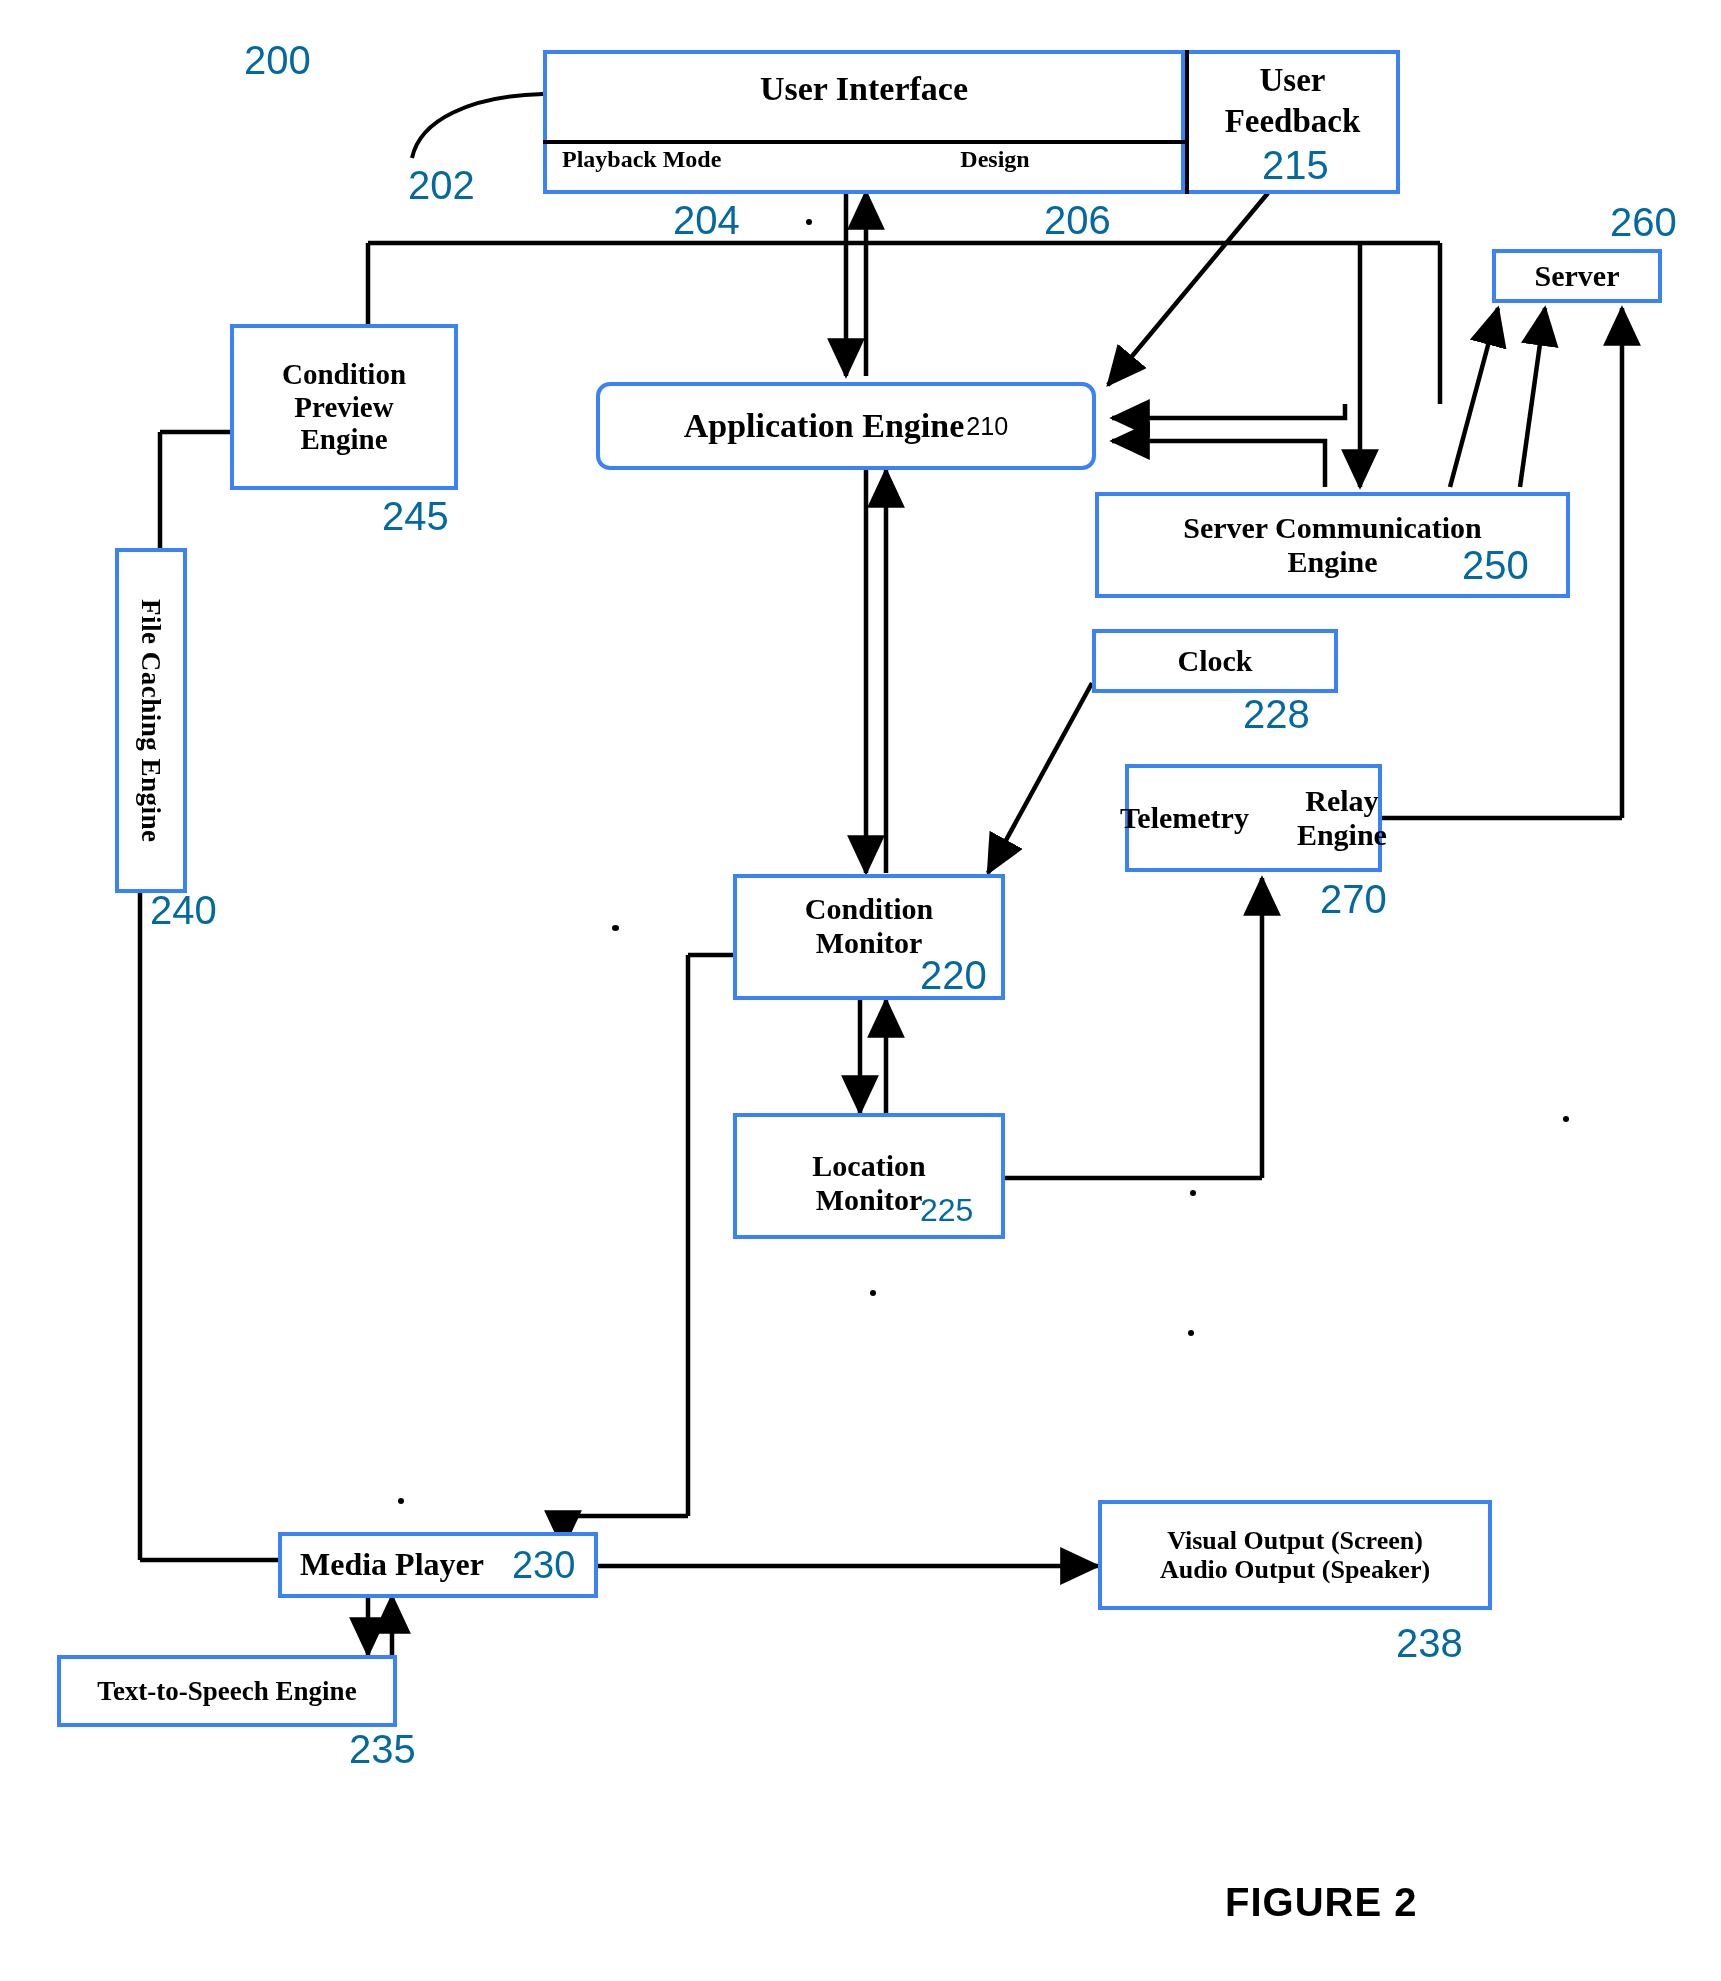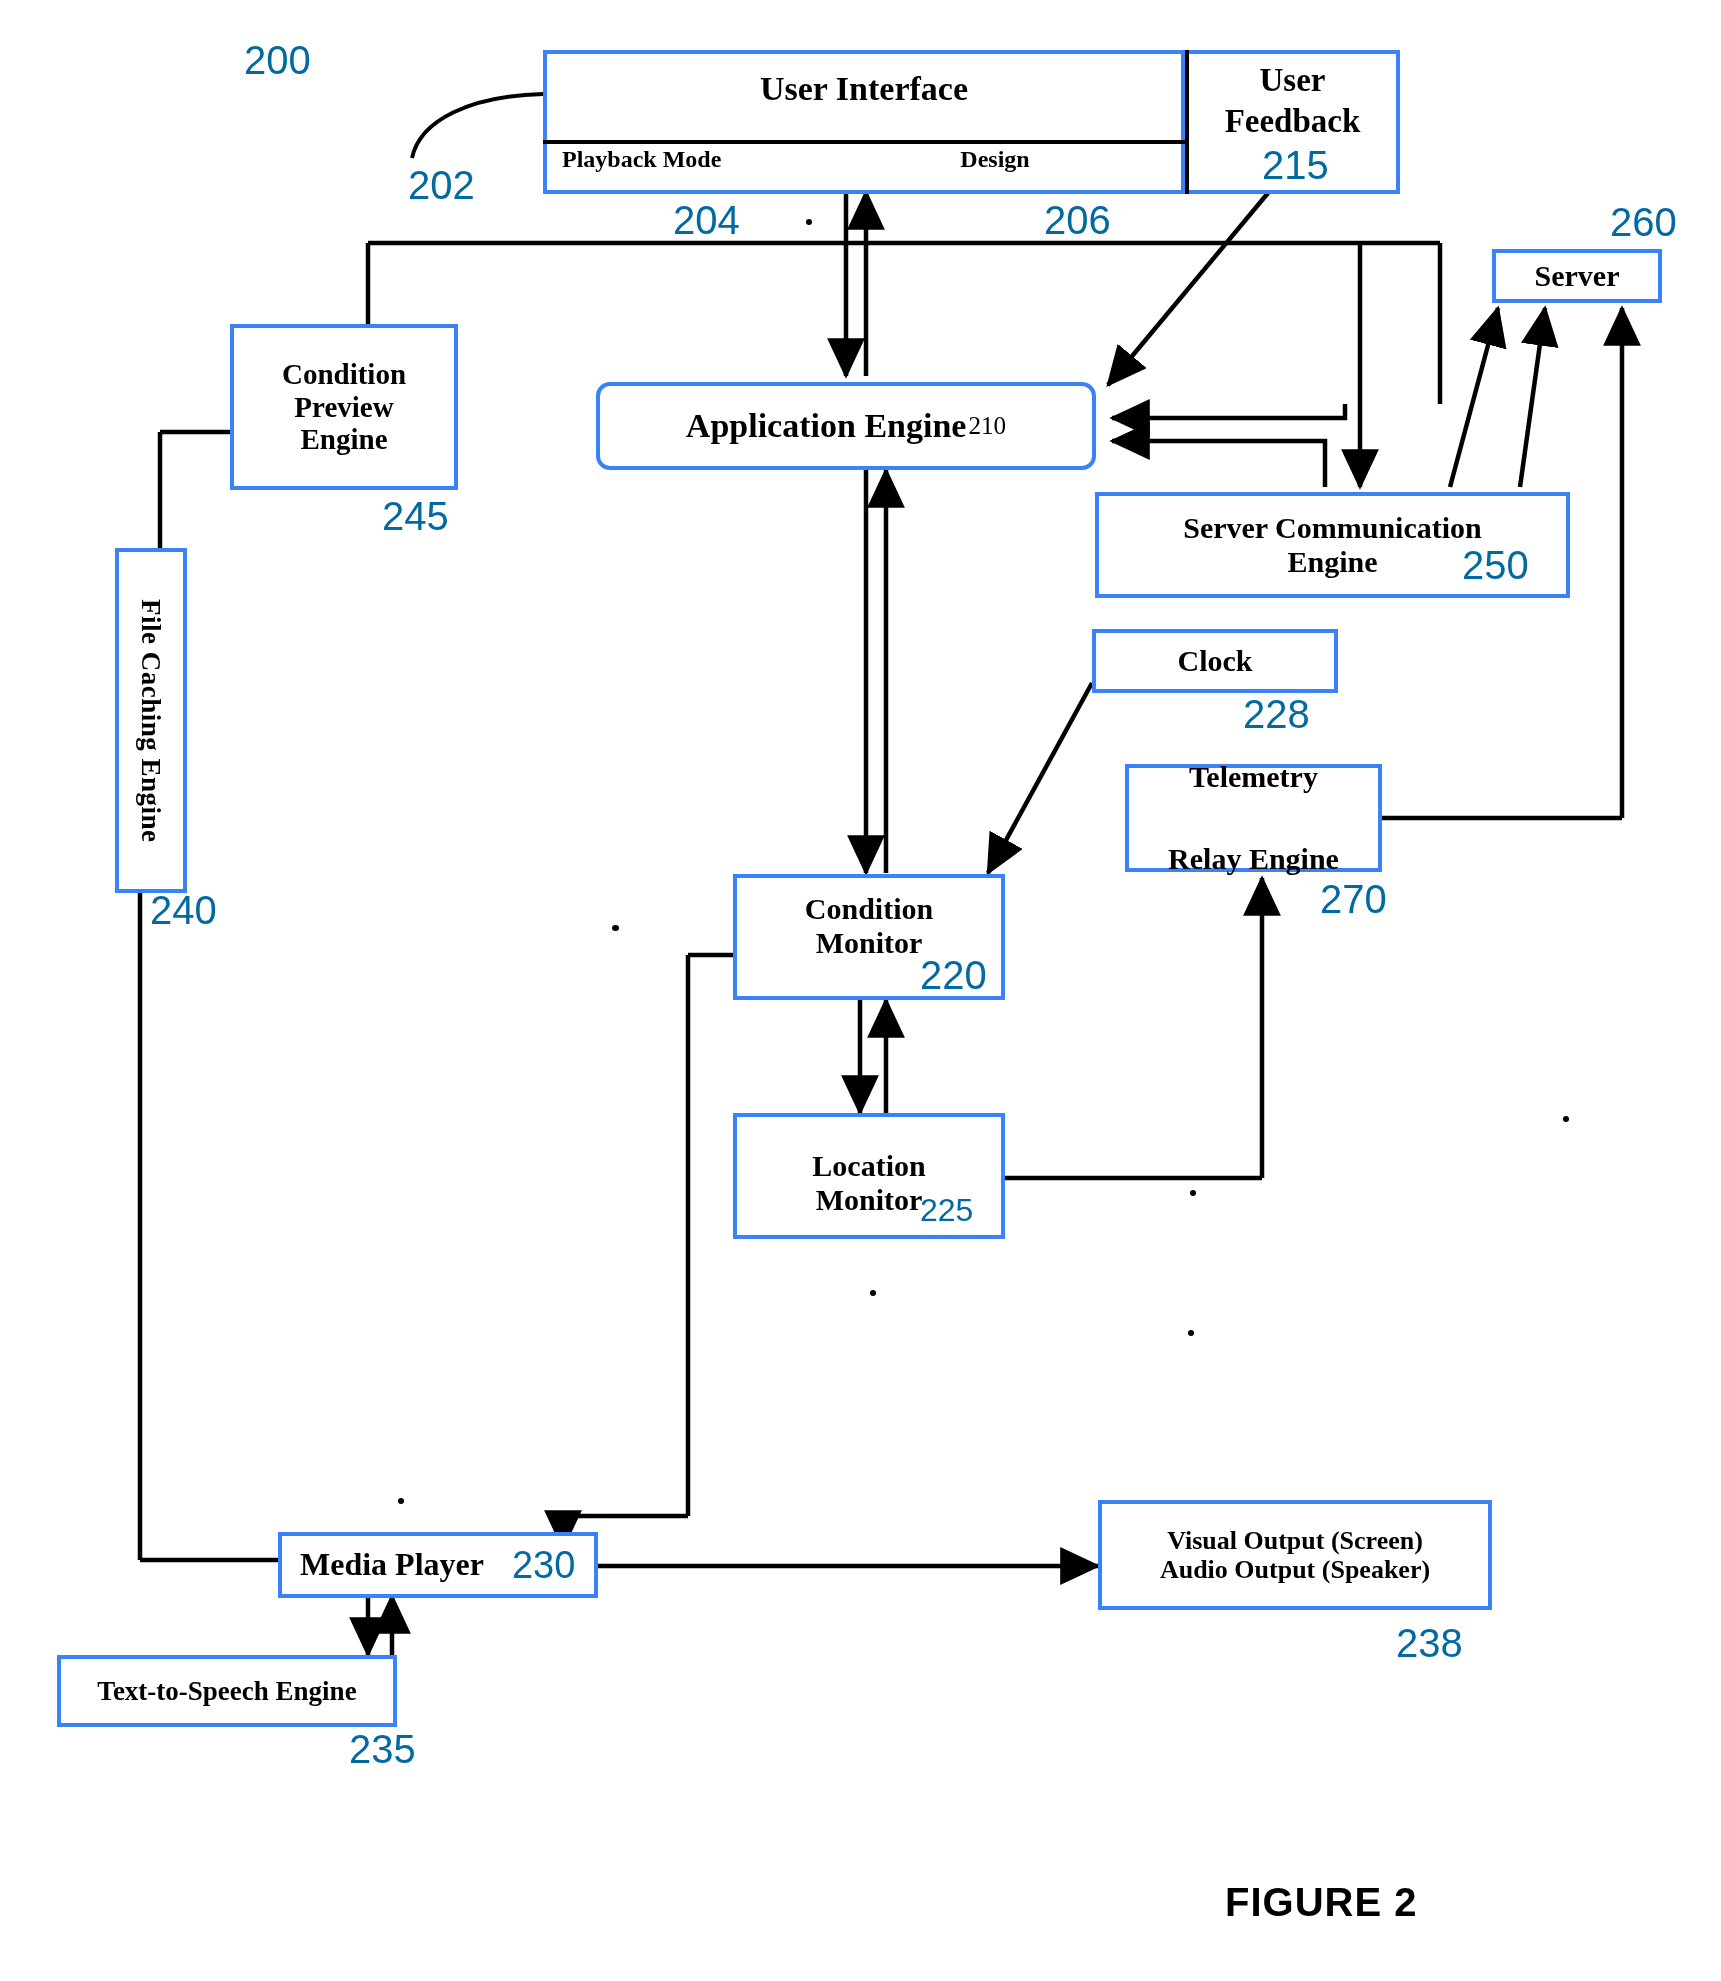--- a/index.html
+++ b/index.html
@@ -70,21 +70,21 @@
     letter-spacing: 0.5px;
   }
   .speck {
     position: absolute;
     background: #000;
     border-radius: 50%;
     z-index: 1;
   }
   .subnum {
     font-size: 0.74em;
-    font-family: Liberation Serif, serif;
+    font-family: Liberation Sans, sans-serif;
     font-weight: normal;
     vertical-align: -0.32em;
     padding-left: 2px;
   }
 </style>
 </head>
 <body>
 
 <div id="page">
 
@@ -209,21 +209,21 @@
   <div class="node" style="left:115px; top:548px; width:72px; height:345px;">
     <span class="vtext" style="font-size:27px;">File Caching Engine</span>
   </div>
   <div class="ref-num" style="left:150px; top:888px; font-size:40px;">240</div>
 
   <div class="node" style="left:1092px; top:629px; width:246px; height:64px; font-size:30px;">
     <span>Clock</span>
   </div>
   <div class="ref-num" style="left:1243px; top:692px; font-size:40px;">228</div>
 
-  <div class="node" style="left:1125px; top:764px; width:257px; height:108px; font-size:30px; flex-direction:column;gap:48px;">
+  <div class="node" style="left:1125px; top:764px; width:257px; height:108px; font-size:30px; flex-direction:row;gap:48px;">
     <span>Telemetry</span>
     <span>Relay Engine</span>
   </div>
   <div class="ref-num" style="left:1320px; top:877px; font-size:40px;">270</div>
 
   <div class="node" style="left:733px; top:874px; width:272px; height:126px; font-size:30px; flex-direction:column; justify-content:flex-start; padding-top:14px;">
     <span>Condition</span>
     <span>Monitor</span>
   </div>
   <div class="ref-num" style="left:920px; top:953px; font-size:40px;">220</div>

